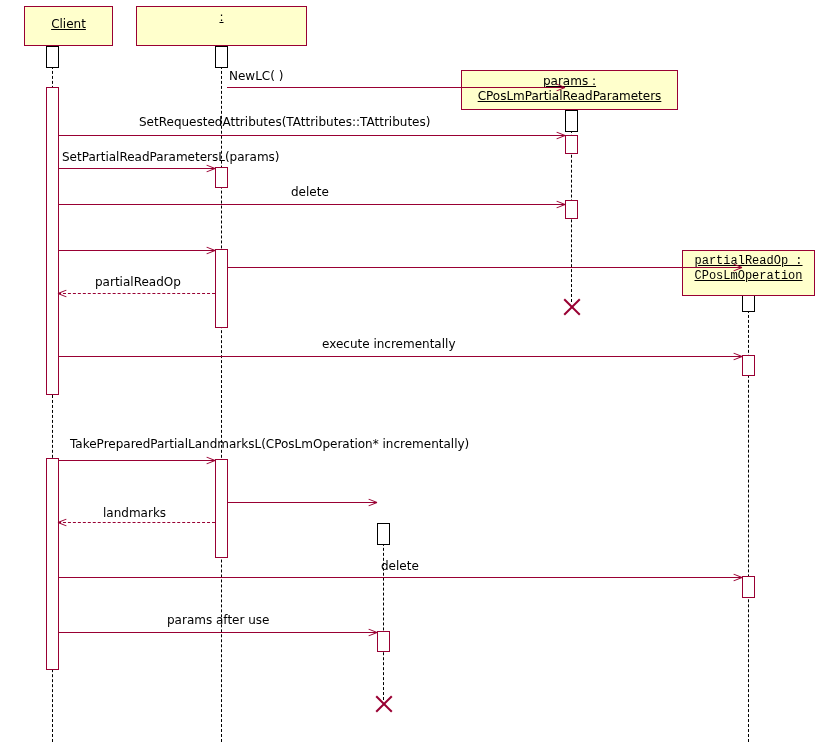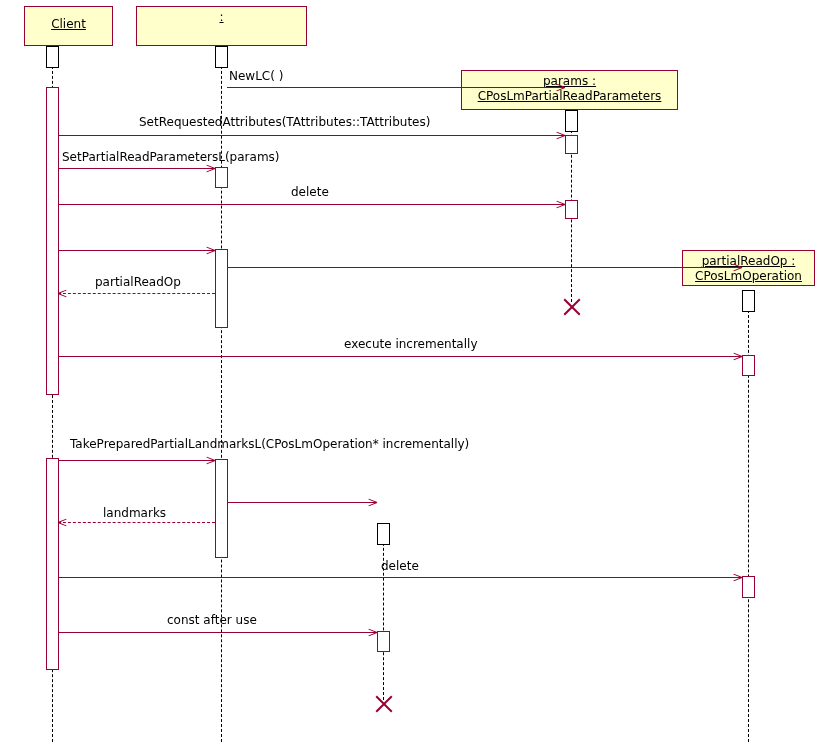--- a/index.html
+++ b/index.html
@@ -121,21 +121,21 @@
     <div class="participant" style="left: 24px; top: 6px; width: 89px; height: 40px;">
       <span class="pname" style="margin-top: 7px;">Client</span>
     </div>
     <div class="participant" style="left: 136px; top: 6px; width: 171px; height: 40px;">
       <span class="pname">:</span>
     </div>
     <div class="participant" style="left: 461px; top: 70px; width: 217px; height: 40px;">
       <span class="pname">params :</span>
       <span class="pname">CPosLmPartialReadParameters</span>
     </div>
-    <div class="participant" style="left: 682px; top: 250px; width: 133px; height: 36px;">
+    <div class="participant" style="left: 682px; top: 250px; width: 133px; height: 46px; font-family: Liberation Mono, monospace;">
       <span class="pname">partialReadOp :</span>
       <span class="pname">CPosLmOperation</span>
     </div>
     <div class="msg-line" style="left: 227px; top: 87px; width: 338px;"></div>
     <div class="ah" style="top: 87px; left: 556px; transform-origin: 100% 50%; transform: rotate(-22deg);"></div>
     <div class="ah" style="top: 87px; left: 556px; transform-origin: 100% 50%; transform: rotate(22deg);"></div>
     <div class="msg-label" style="left: 229px; top: 69px;">NewLC( )</div>
     <div class="msg-line" style="left: 58px; top: 135px; width: 507px;"></div>
     <div class="ah" style="top: 135px; left: 556px; transform-origin: 100% 50%; transform: rotate(-22deg);"></div>
     <div class="ah" style="top: 135px; left: 556px; transform-origin: 100% 50%; transform: rotate(22deg);"></div>
@@ -154,40 +154,40 @@
     <div class="msg-line" style="left: 227px; top: 267px; width: 515px;"></div>
     <div class="ah" style="top: 267px; left: 733px; transform-origin: 100% 50%; transform: rotate(-22deg);"></div>
     <div class="ah" style="top: 267px; left: 733px; transform-origin: 100% 50%; transform: rotate(22deg);"></div>
     <div class="msg-line ret" style="left: 58px; top: 293px; width: 157px;"></div>
     <div class="ah" style="top: 293px; left: 58px; transform-origin: 0% 50%; transform: rotate(-22deg);"></div>
     <div class="ah" style="top: 293px; left: 58px; transform-origin: 0% 50%; transform: rotate(22deg);"></div>
     <div class="msg-label" style="left: 95px; top: 275px;">partialReadOp</div>
     <div class="msg-line" style="left: 58px; top: 356px; width: 684px;"></div>
     <div class="ah" style="top: 356px; left: 733px; transform-origin: 100% 50%; transform: rotate(-22deg);"></div>
     <div class="ah" style="top: 356px; left: 733px; transform-origin: 100% 50%; transform: rotate(22deg);"></div>
-    <div class="msg-label" style="left: 344px; top: 337px; text-align: center;">execute incrementally</div>
+    <div class="msg-label" style="left: 322px; top: 337px; text-align: center;">execute incrementally</div>
     <div class="msg-line" style="left: 58px; top: 460px; width: 157px;"></div>
     <div class="ah" style="top: 460px; left: 206px; transform-origin: 100% 50%; transform: rotate(-22deg);"></div>
     <div class="ah" style="top: 460px; left: 206px; transform-origin: 100% 50%; transform: rotate(22deg);"></div>
     <div class="msg-label" style="left: 70px; top: 437px;">TakePreparedPartialLandmarksL(CPosLmOperation* incrementally)</div>
     <div class="msg-line" style="left: 227px; top: 502px; width: 150px;"></div>
     <div class="ah" style="top: 502px; left: 368px; transform-origin: 100% 50%; transform: rotate(-22deg);"></div>
     <div class="ah" style="top: 502px; left: 368px; transform-origin: 100% 50%; transform: rotate(22deg);"></div>
     <div class="msg-line ret" style="left: 58px; top: 522px; width: 157px;"></div>
     <div class="ah" style="top: 522px; left: 58px; transform-origin: 0% 50%; transform: rotate(-22deg);"></div>
     <div class="ah" style="top: 522px; left: 58px; transform-origin: 0% 50%; transform: rotate(22deg);"></div>
     <div class="msg-label" style="left: 103px; top: 506px;">landmarks</div>
     <div class="msg-line" style="left: 58px; top: 577px; width: 684px;"></div>
     <div class="ah" style="top: 577px; left: 733px; transform-origin: 100% 50%; transform: rotate(-22deg);"></div>
     <div class="ah" style="top: 577px; left: 733px; transform-origin: 100% 50%; transform: rotate(22deg);"></div>
     <div class="msg-label" style="left: 381px; top: 559px;">delete</div>
     <div class="msg-line" style="left: 58px; top: 632px; width: 319px;"></div>
     <div class="ah" style="top: 632px; left: 368px; transform-origin: 100% 50%; transform: rotate(-22deg);"></div>
     <div class="ah" style="top: 632px; left: 368px; transform-origin: 100% 50%; transform: rotate(22deg);"></div>
-    <div class="msg-label" style="left: 167px; top: 613px;">const after use</div>
+    <div class="msg-label" style="left: 167px; top: 613px;">params after use</div>
     <div class="destroy" style="left: 561px; top: 297px;">
       <i></i>
       <i></i>
     </div>
     <div class="destroy" style="left: 373px; top: 694px;">
       <i></i>
       <i></i>
     </div>
   </div>
 

